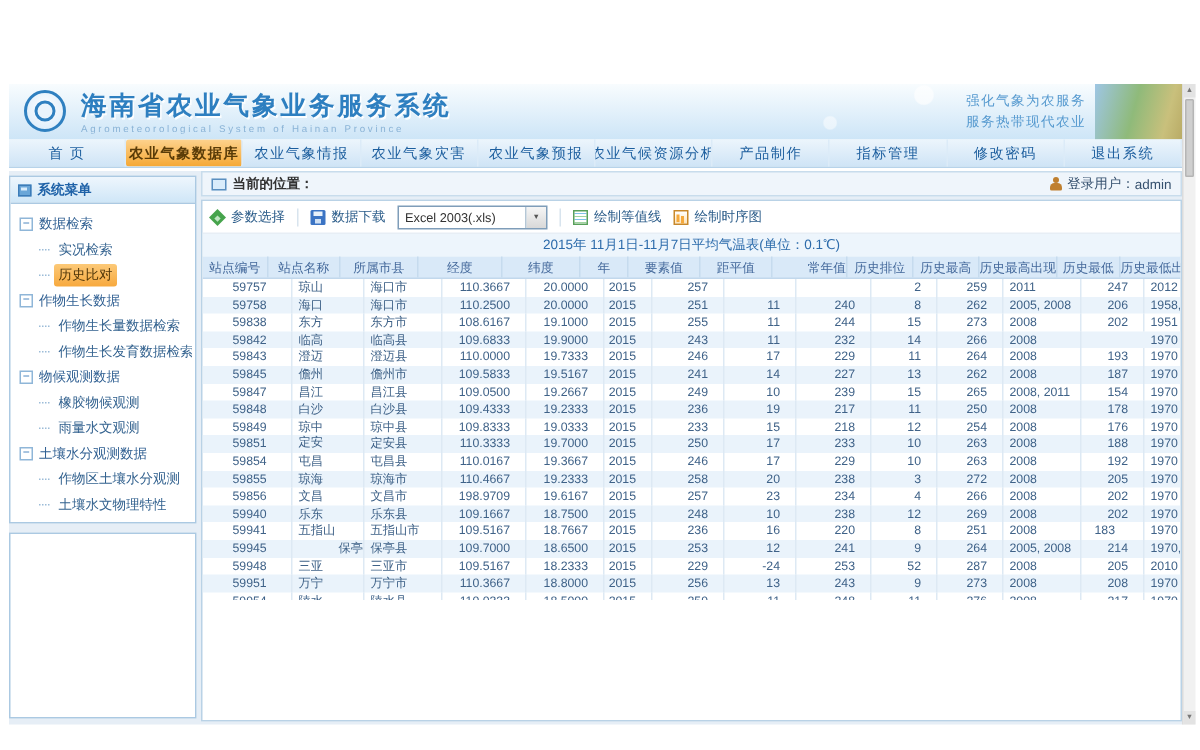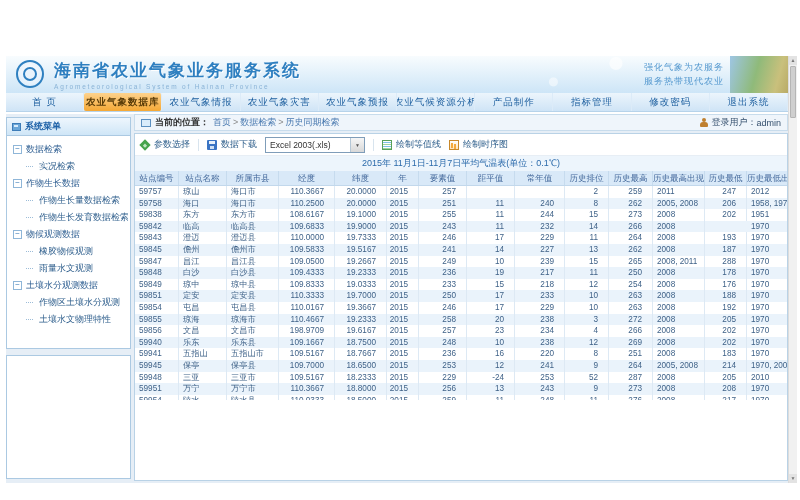--- a/index.html
+++ b/index.html
@@ -86,21 +86,21 @@
   .select-value{font-size:8.5px;color:#333;padding:0 4px;min-width:76px;}
   .select-arrow{width:13px;height:100%;background:linear-gradient(#f6f6f6,#d8d8d8);border-left:1px solid #b5c7d6;
         display:flex;align-items:center;justify-content:center;font-size:5px;color:#555;}
   .select-arrow::after{content:"▼";}
 
   .table-title{height:15px;line-height:15px;text-align:center;font-size:9px;color:#2c6bab;background:#edf5fc;}
   .thead{display:flex;height:14px;background:#d9e9f8;border-bottom:1px solid #c2d8ec;}
   .th{flex:none;font-size:8.5px;color:#44699b;line-height:14px;text-align:center;box-sizing:border-box;
         border-right:1px solid #c6dbee;overflow:hidden;white-space:nowrap;}
   .tbody{height:214px;overflow:hidden;}
-  .tr{display:flex;height:11.6px;}
+  .tr{display:flex;height:11.6px;padding-left:16px;}
   .tr.alt{background:#eaf3fb;}
   .td{flex:none;font-size:8.2px;color:#3f6288;line-height:11.6px;box-sizing:border-box;
         border-right:1px solid #dde9f4;overflow:hidden;white-space:nowrap;}
   .al-l{text-align:left;padding-left:4px;}
   .al-r{text-align:right;padding-right:10px;}
   .th.last,.td.last{flex:1;border-right:none;}
 
   
   .vscroll{position:absolute;left:788px;top:56px;width:9px;height:427px;background:#f1f1f1;
         border-left:1px solid #dcdcdc;box-sizing:border-box;}
@@ -151,20 +151,23 @@
           <span>系统菜单</span>
         </div>
         <div class="tree" id="tree">
             <div class="tree-group">
               <span class="tg-icon"></span>
               <span>数据检索</span>
             </div>
             <div class="tree-item">
               <span class="lbl">实况检索</span>
             </div>
+            <div class="tree-item active">
+              <span class="lbl">历史比对</span>
+            </div>
             <div class="tree-group">
               <span class="tg-icon"></span>
               <span>作物生长数据</span>
             </div>
             <div class="tree-item">
               <span class="lbl">作物生长量数据检索</span>
             </div>
             <div class="tree-item">
               <span class="lbl">作物生长发育数据检索</span>
             </div>
@@ -190,21 +193,20 @@
             </div>
           </div>
       </div>
       <div class="panel empty-panel"></div>
 
       <div class="rightcol">
         <div class="breadcrumb-bar">
           <div class="bc-left">
             <span class="bc-icon"></span>
             <span class="bc-label">当前的位置：</span>
-            <span id="crumbs"><span class="bc-seg">首页</span><span class="bc-sep">&gt;</span><span class="bc-seg">数据检索</span><span class="bc-sep">&gt;</span><span class="bc-seg">历史同期检索</span></span>
           </div>
           <div class="bc-right">
             <span class="user-icon"></span>
             <span>登录用户：</span>
             <span>admin</span>
           </div>
         </div>
 
         <div class="content-panel">
           <div class="toolbar">
@@ -235,21 +237,21 @@
           <div class="table-title">2015年 11月1日-11月7日平均气温表(单位：0.1℃)</div>
           <div class="thead" id="thead">
               <div class="th" style="width: 44px;">站点编号</div>
               <div class="th" style="width: 48px;">站点名称</div>
               <div class="th" style="width: 52px;">所属市县</div>
               <div class="th" style="width: 56px;">经度</div>
               <div class="th" style="width: 52px;">纬度</div>
               <div class="th" style="width: 32px;">年</div>
               <div class="th" style="width: 48px;">要素值</div>
               <div class="th" style="width: 48px;">距平值</div>
-              <div class="th" style="width: 50px;">常年值</div>
+              <div class="th" style="width: 50px; text-align: right;">常年值</div>
               <div class="th" style="width: 44px;">历史排位</div>
               <div class="th" style="width: 44px;">历史最高</div>
               <div class="th" style="width: 52px;">历史最高出现年份</div>
               <div class="th" style="width: 42px;">历史最低</div>
               <div class="th last" style="width: 38px;">历史最低出现年份</div>
             </div>
           <div class="tbody" id="tbody">
               <div class="tr">
                 <div class="td al-l" style="width: 44px;">59757</div>
                 <div class="td al-l" style="width: 48px;">琼山</div>
@@ -352,21 +354,21 @@
                 <div class="td al-l" style="width: 52px;">昌江县</div>
                 <div class="td al-r" style="width: 56px;">109.0500</div>
                 <div class="td al-r" style="width: 52px;">19.2667</div>
                 <div class="td al-r" style="width: 32px;">2015</div>
                 <div class="td al-r" style="width: 48px;">249</div>
                 <div class="td al-r" style="width: 48px;">10</div>
                 <div class="td al-r" style="width: 50px;">239</div>
                 <div class="td al-r" style="width: 44px;">15</div>
                 <div class="td al-r" style="width: 44px;">265</div>
                 <div class="td al-l" style="width: 52px;">2008, 2011</div>
-                <div class="td al-r" style="width: 42px;">288</div>
+                <div class="td al-r" style="width: 42px;">154</div>
                 <div class="td al-l last" style="width: 38px;">1970</div>
               </div>
               <div class="tr alt">
                 <div class="td al-l" style="width: 44px;">59848</div>
                 <div class="td al-l" style="width: 48px;">白沙</div>
                 <div class="td al-l" style="width: 52px;">白沙县</div>
                 <div class="td al-r" style="width: 56px;">109.4333</div>
                 <div class="td al-r" style="width: 52px;">19.2333</div>
                 <div class="td al-r" style="width: 32px;">2015</div>
                 <div class="td al-r" style="width: 48px;">236</div>
@@ -480,26 +482,26 @@
                 <div class="td al-l" style="width: 52px;">五指山市</div>
                 <div class="td al-r" style="width: 56px;">109.5167</div>
                 <div class="td al-r" style="width: 52px;">18.7667</div>
                 <div class="td al-r" style="width: 32px;">2015</div>
                 <div class="td al-r" style="width: 48px;">236</div>
                 <div class="td al-r" style="width: 48px;">16</div>
                 <div class="td al-r" style="width: 50px;">220</div>
                 <div class="td al-r" style="width: 44px;">8</div>
                 <div class="td al-r" style="width: 44px;">251</div>
                 <div class="td al-l" style="width: 52px;">2008</div>
-                <div class="td al-r" style="width: 42px;">183</div>
+                <div class="td al-r" style="width: 42px; text-align: center;">183</div>
                 <div class="td al-l last" style="width: 38px;">1970</div>
               </div>
               <div class="tr alt">
                 <div class="td al-l" style="width: 44px;">59945</div>
-                <div class="td al-l" style="width: 48px;">保亭</div>
+                <div class="td al-l" style="width: 48px; text-align: right;">保亭</div>
                 <div class="td al-l" style="width: 52px;">保亭县</div>
                 <div class="td al-r" style="width: 56px;">109.7000</div>
                 <div class="td al-r" style="width: 52px;">18.6500</div>
                 <div class="td al-r" style="width: 32px;">2015</div>
                 <div class="td al-r" style="width: 48px;">253</div>
                 <div class="td al-r" style="width: 48px;">12</div>
                 <div class="td al-r" style="width: 50px;">241</div>
                 <div class="td al-r" style="width: 44px;">9</div>
                 <div class="td al-r" style="width: 44px;">264</div>
                 <div class="td al-l" style="width: 52px;">2005, 2008</div>

